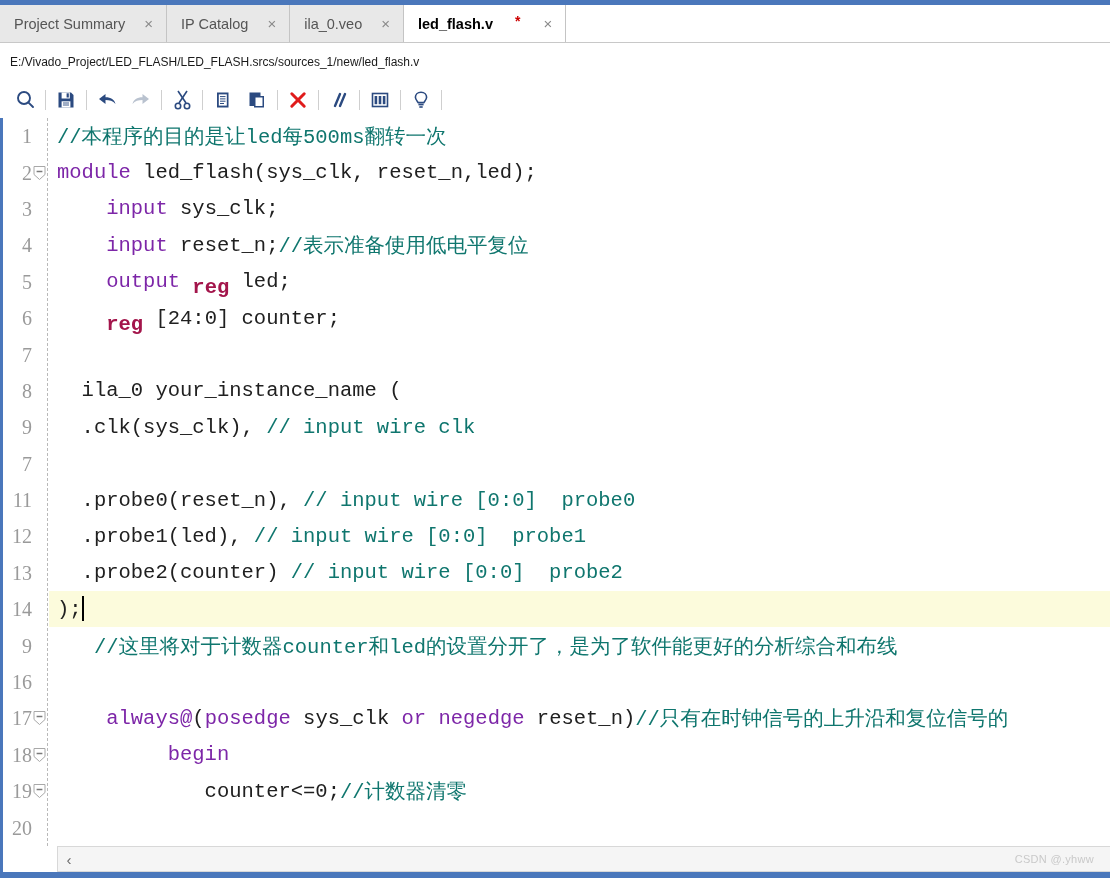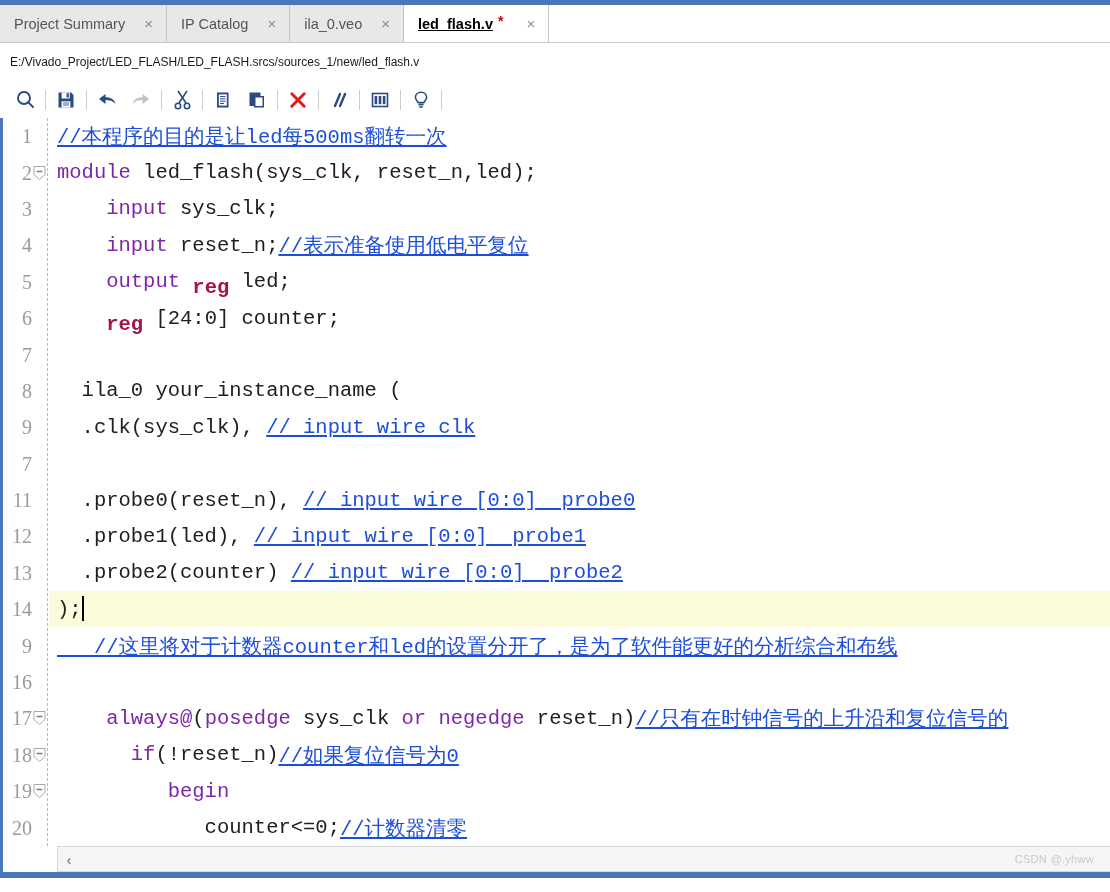--- a/index.html
+++ b/index.html
@@ -54,21 +54,21 @@
   .tab.active {
     background: #ffffff;
     color: #000000;
     font-weight: bold;
     border-right: 1px solid #c4c4c4;
     border-left: 1px solid #c4c4c4;
     margin-left: -1px;
     position: relative;
     z-index: 2;
   }
-  .tab.active .tab-label { margin-right: 5px; text-decoration: underline; }
+  .tab.active .tab-label { margin-right: 22px; }
   .tab.active .tab-dirty {
     color: #cc0000;
     font-weight: bold;
     font-size: 14px;
     margin-right: 20px;
     position: relative;
     top: -3px;
   }
   .tab.active .tab-close { font-weight: normal; }
   .tabbar-filler {
@@ -190,21 +190,21 @@
     color: #202020;
     box-sizing: border-box;
     letter-spacing: 0px;
   }
   .code-line.current {
     background: #fcfbdc;
   }
 
   .kw   { color: #7d26a8; }
   .kw2  { color: #a3154b; font-weight: bold; margin-top: 12px; }
-  .cmt  { color: #1d4ed8; text-decoration: underline; }
+  .cmt  { color: #0f766e; }
   .txt  { color: #202020; }
 
   .caret {
     display: inline-block;
     width: 2px;
     height: 25px;
     background: #000000;
     vertical-align: middle;
     position: relative;
     top: -1px;
@@ -503,21 +503,20 @@
         <div class="code-line"><span class="txt">  ila_0 your_instance_name (</span></div>
         <div class="code-line"><span class="txt">  .clk(sys_clk), </span><span class="cmt">// input wire clk</span></div>
         <div class="code-line"><span class="txt"></span></div>
         <div class="code-line"><span class="txt">  .probe0(reset_n), </span><span class="cmt">// input wire [0:0]  probe0</span></div>
         <div class="code-line"><span class="txt">  .probe1(led), </span><span class="cmt">// input wire [0:0]  probe1</span></div>
         <div class="code-line"><span class="txt">  .probe2(counter) </span><span class="cmt">// input wire [0:0]  probe2</span></div>
         <div class="code-line current"><span class="txt">);</span><span class="caret"></span></div>
         <div class="code-line"><span class="cmt">   //这里将对于计数器counter和led的设置分开了，是为了软件能更好的分析综合和布线</span></div>
         <div class="code-line"><span class="txt"></span></div>
         <div class="code-line"><span class="txt">    </span><span class="kw">always@</span><span class="txt">(</span><span class="kw">posedge</span><span class="txt"> sys_clk </span><span class="kw">or</span><span class="txt"> </span><span class="kw">negedge</span><span class="txt"> reset_n)</span><span class="cmt">//只有在时钟信号的上升沿和复位信号的</span></div>
-        <div class="code-line"><span class="txt">      </span><span class="kw">if</span><span class="txt">(!reset_n)</span><span class="cmt">//如果复位信号为0</span></div>
         <div class="code-line"><span class="txt">         </span><span class="kw">begin</span></div>
         <div class="code-line"><span class="txt">            counter&lt;=0;</span><span class="cmt">//计数器清零</span></div>
       </div>
   </div>
 </div>
 
 <div class="hscroll">
   <div class="hscroll-pad"></div>
   <div class="hscroll-track">
     <div class="hscroll-arrow">‹</div>

